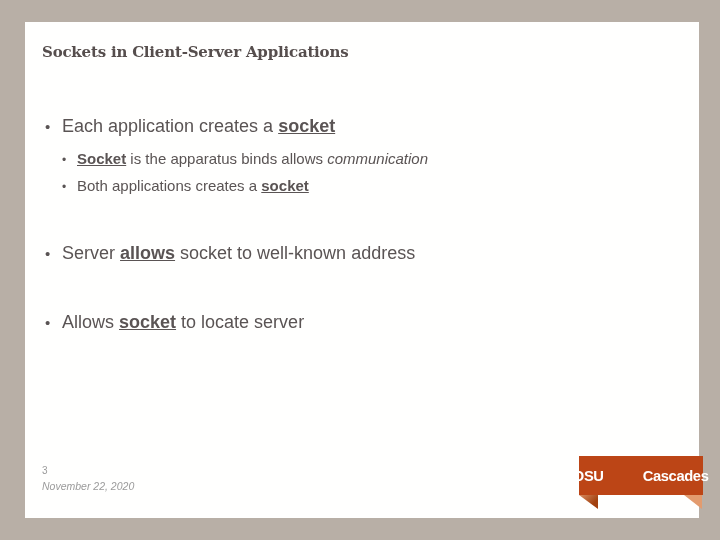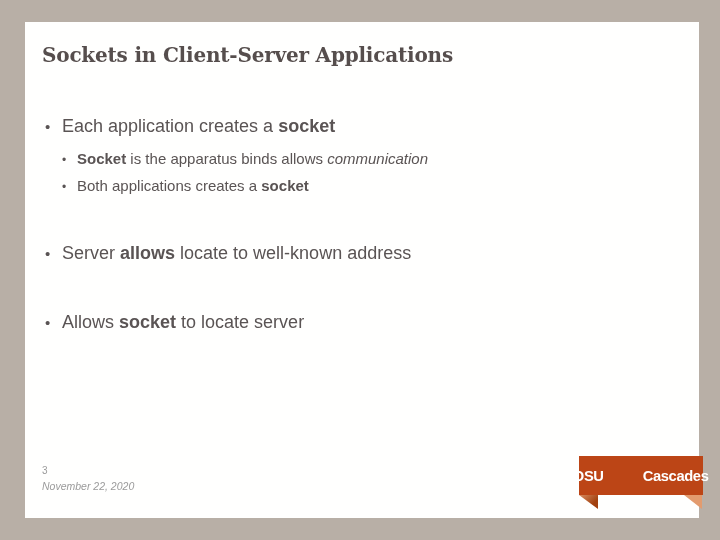--- a/index.html
+++ b/index.html
@@ -15,38 +15,38 @@
     left: 25px; top: 22px;
     width: 674px; height: 496px;
     background: #fffffe;
   }
   .slide-title {
     position: absolute;
     left: 17px; top: 21px;
     margin: 0;
     font-family: "DejaVu Serif", serif;
     font-weight: bold;
-    font-size: 20px;
+    font-size: 15px;
     letter-spacing: -0.2px;
     color: #564e4d;
     white-space: nowrap;
   }
   .bullet-line {
     position: absolute;
     display: flex;
     align-items: baseline;
     color: #5a5454;
     white-space: pre;
   }
   .bullet-line.l1 { left: 20px; font-size: 18px; }
   .bullet-line.l2 { left: 37px; font-size: 15px; }
   .bullet-marker { flex: 0 0 auto; }
   .l1 .bullet-marker { width: 17px; font-size: 15px; }
   .l2 .bullet-marker { width: 15px; font-size: 12px; }
-  .run-bold { font-weight: bold; }
+  .run-bold { font-weight: bold; text-decoration: underline; }
   .run-italic { font-style: italic; text-align: center; }
   .footer-number {
     position: absolute; left: 17px; top: 443px;
     font-size: 10px; color: #9b9b9b;
   }
   .footer-date {
     position: absolute; left: 17px; top: 458px;
     font-size: 10.5px; font-style: italic; color: #9b9b9b;
     white-space: pre;
     text-align: right;
@@ -110,21 +110,21 @@
       <span><span class="run-bold">Socket</span><span> is the apparatus binds allows </span><span class="run-italic">communication</span></span>
     </div>
 
     <div class="bullet-line l2" style="top: 155px;">
       <span class="bullet-marker">•</span>
       <span><span>Both applications creates a </span><span class="run-bold">socket</span></span>
     </div>
 
     <div class="bullet-line l1" style="top: 221px;">
       <span class="bullet-marker">•</span>
-      <span><span>Server </span><span class="run-bold">allows</span><span> locate to well-known address</span></span>
+      <span><span>Server </span><span class="run-bold">allows</span><span> socket to well-known address</span></span>
     </div>
 
     <div class="bullet-line l1" style="top: 290px;">
       <span class="bullet-marker">•</span>
       <span><span>Allows </span><span class="run-bold">socket</span><span> to locate server</span></span>
     </div>
 
     <div class="footer-number">3</div>
     <div class="footer-date">November 22, 2020</div>
 

